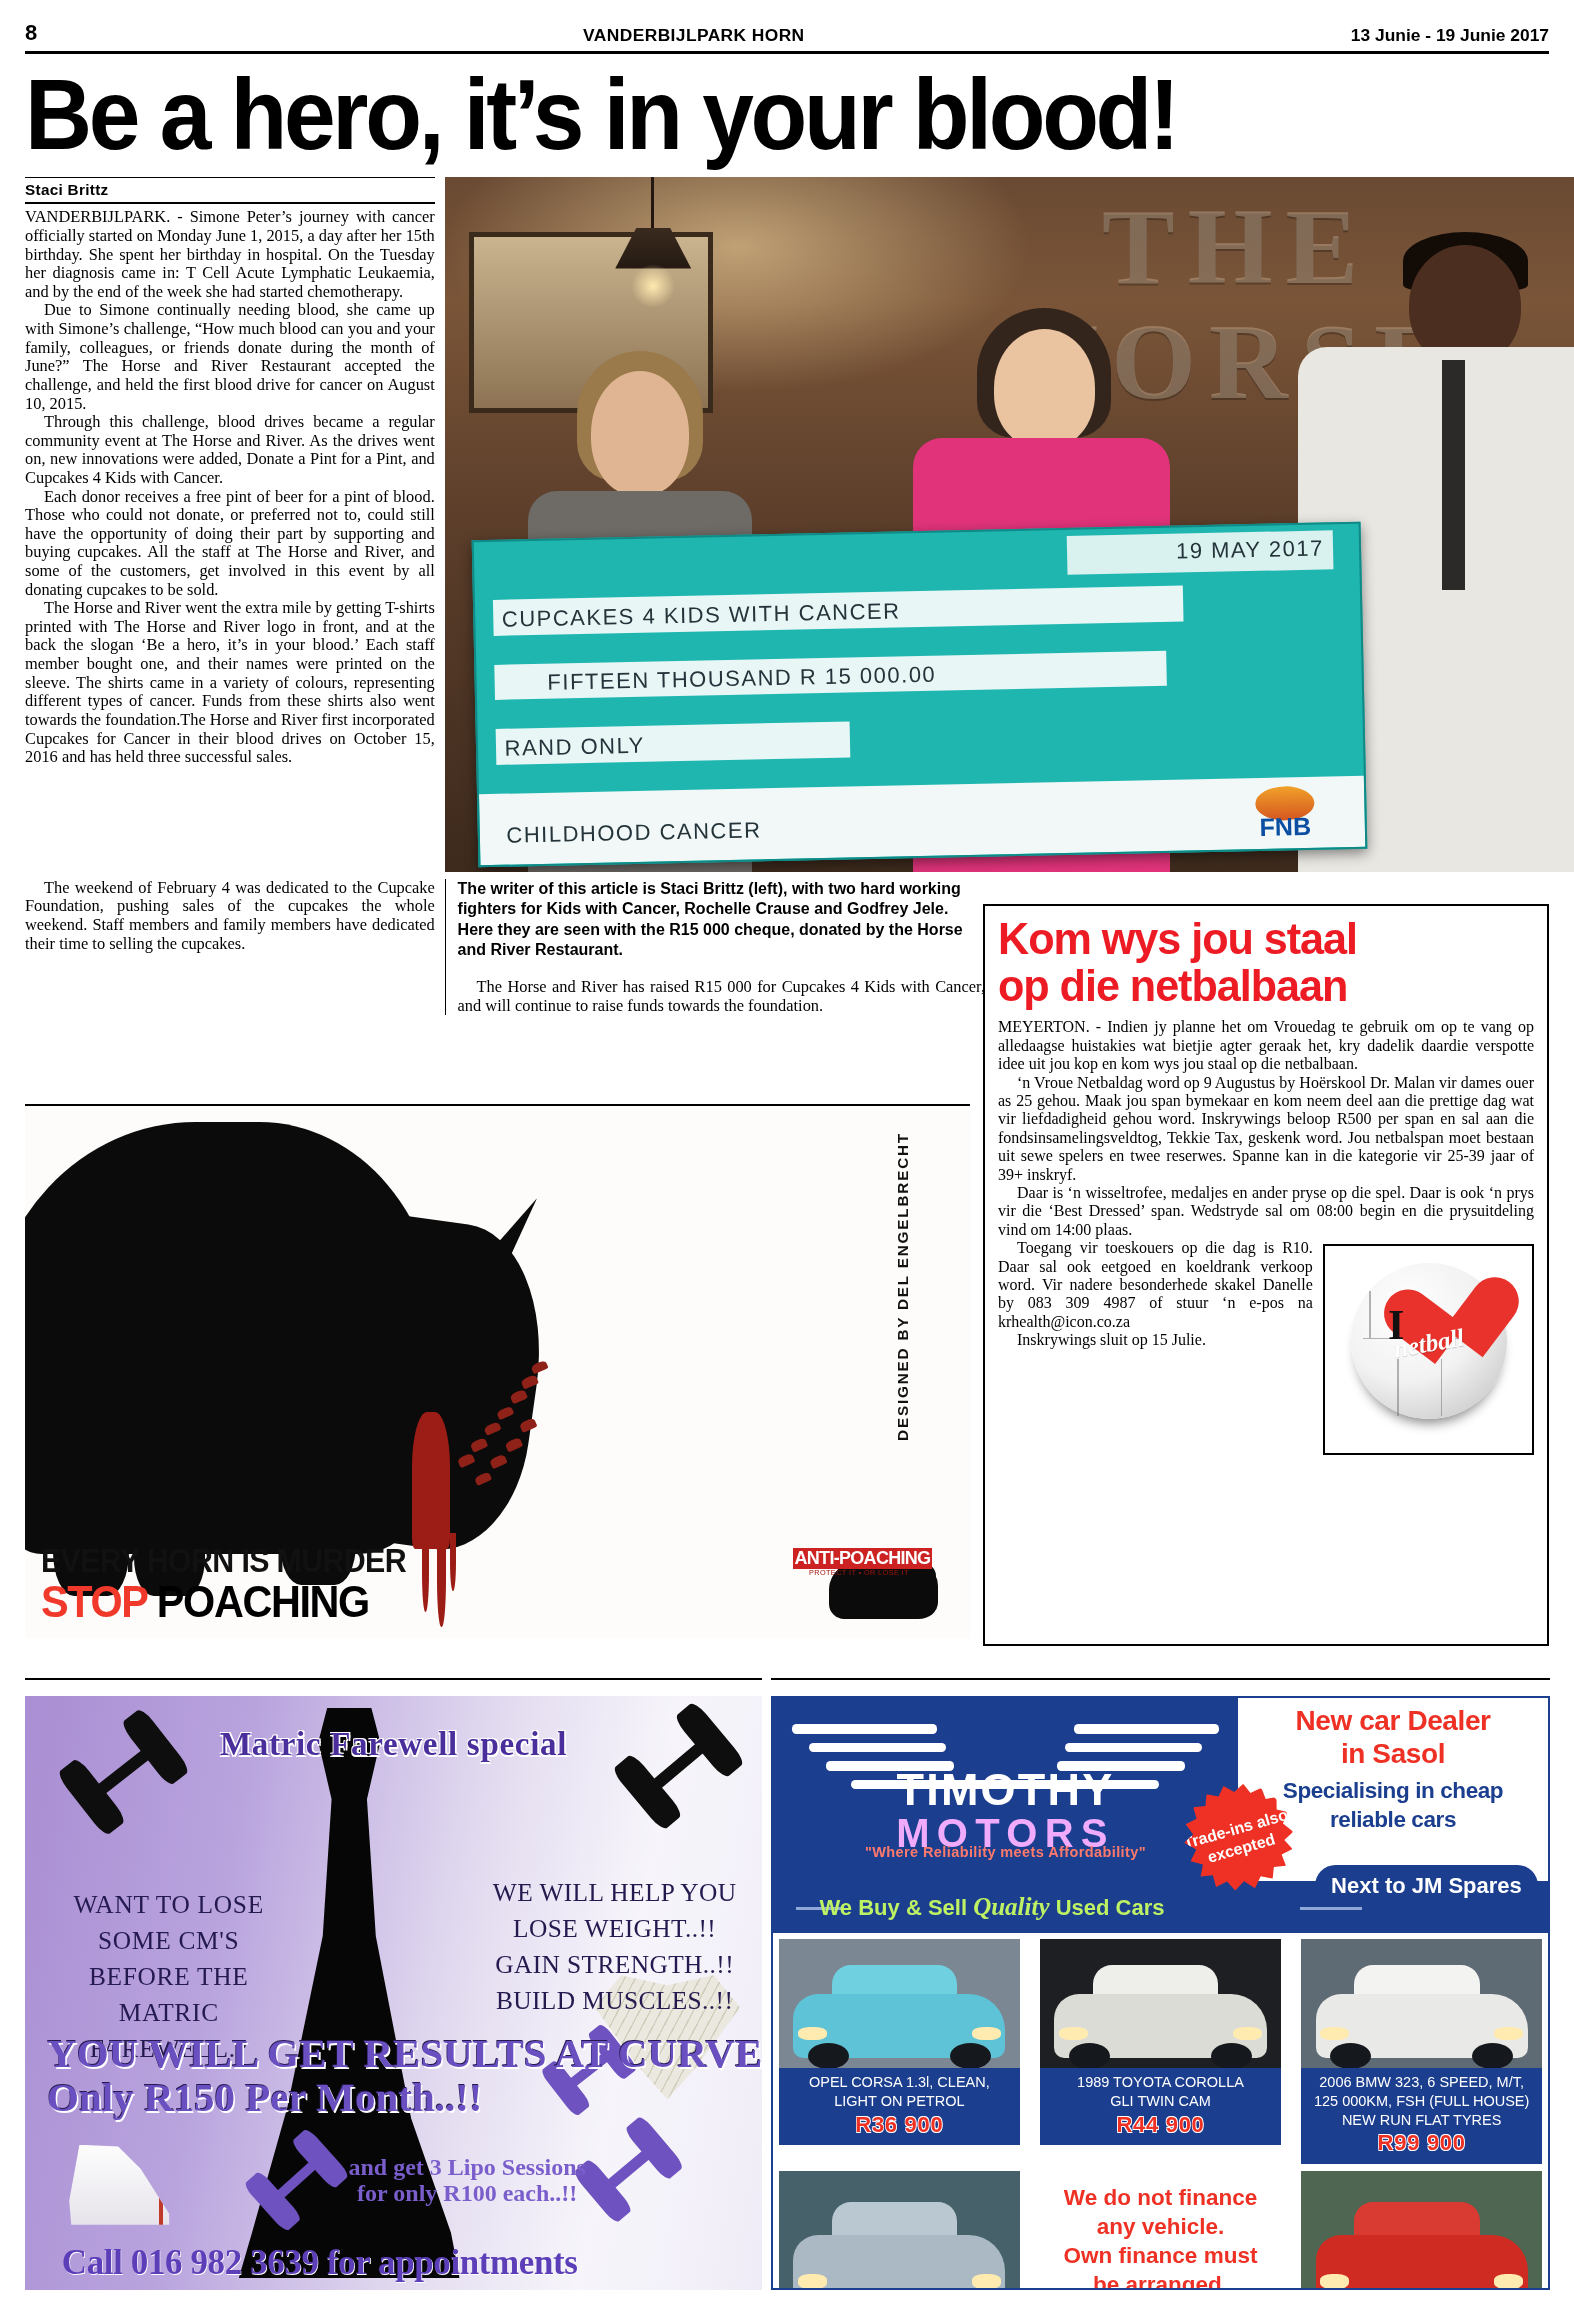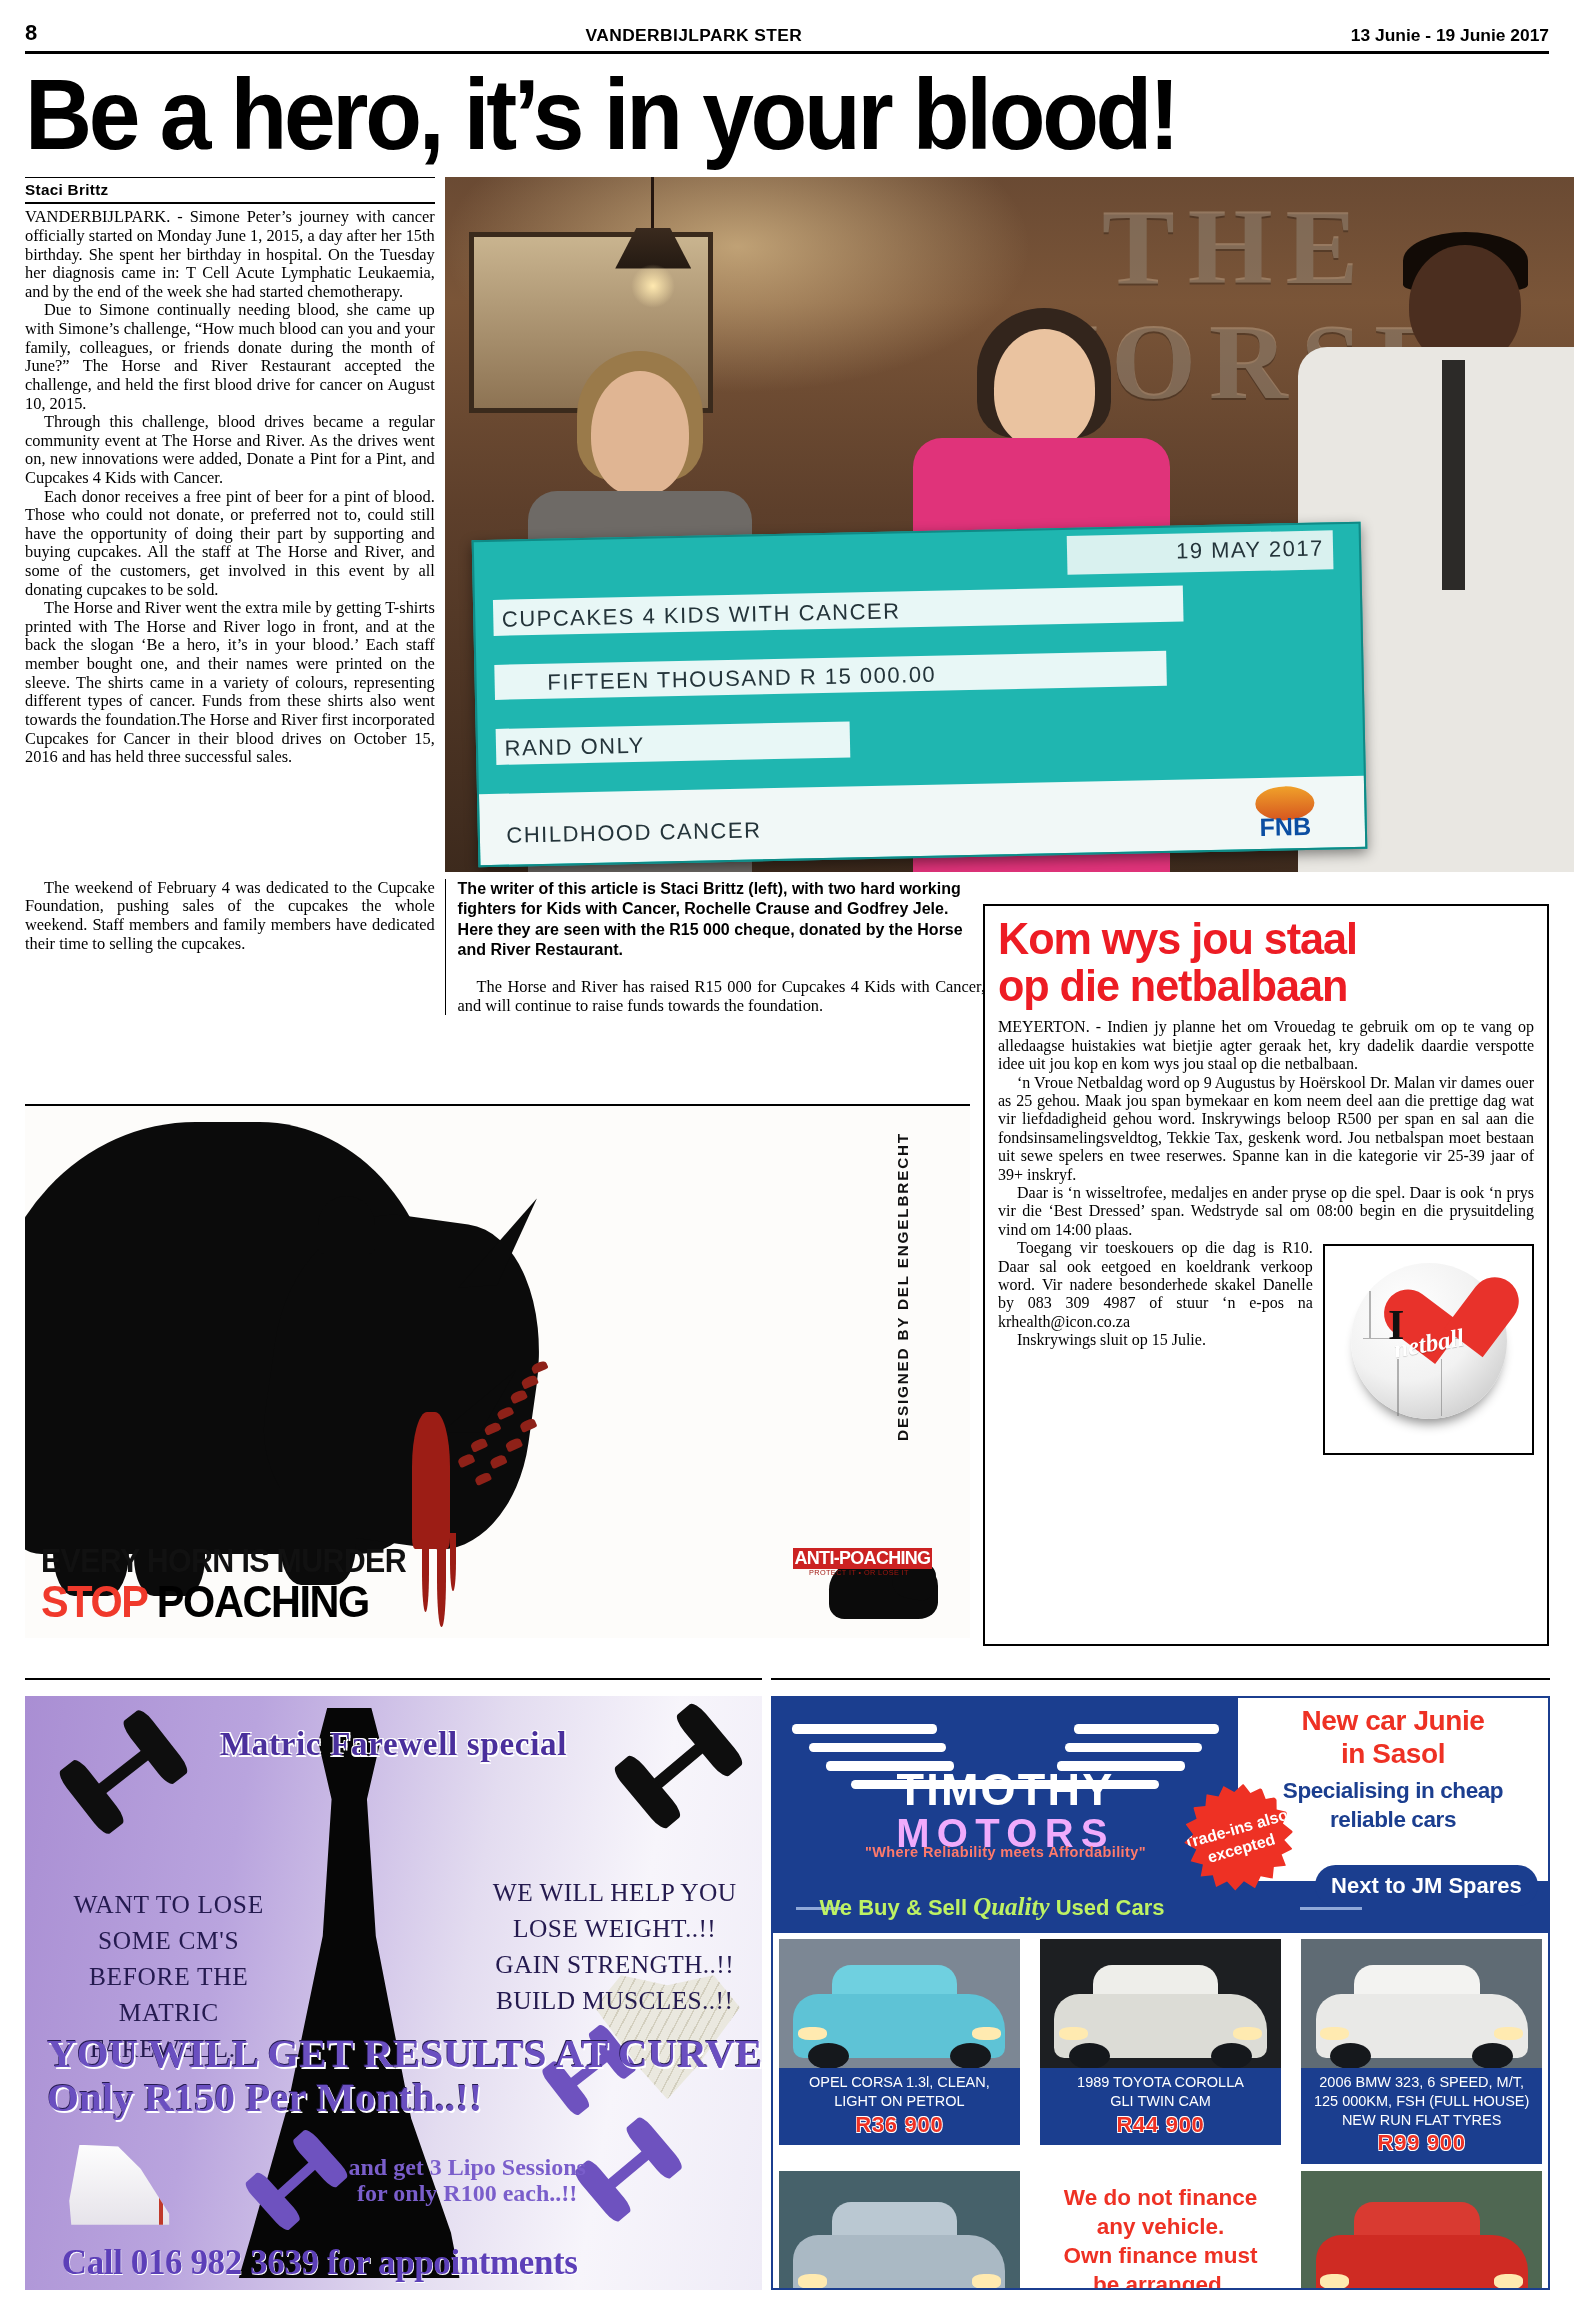--- a/index.html
+++ b/index.html
@@ -323,21 +323,21 @@
   .tm-fin { color:#EE3124; font-family:"Liberation Sans", sans-serif; font-weight:bold;
     font-size:22.5px; text-align:center; line-height:1.3; margin:11.6px 0 10.2px 0; }
 </style>
 </head>
 <body>
 
 <div class="page">
 
   <div class="masthead">
     <div class="mh-page">8</div>
-    <div class="mh-title">VANDERBIJLPARK STER</div>
+    <div class="mh-title">VANDERBIJLPARK HORN</div>
     <div class="mh-date">13 Junie - 19 Junie 2017</div>
   </div>
   <div class="mh-rule"></div>
 
   <div class="headline">Be a hero, it’s in your blood!</div>
 
   <div class="top-row">
 
     <div class="col-left">
       <div class="byline-wrap">
@@ -557,21 +557,21 @@
             <div class="w" style="right:8%;top:44%;width:30%;"></div>
             <div class="w" style="left:14%;top:62%;width:72%;"></div>
           </div>
           <div class="tm-logo-text">TIMOTHY</div>
           <div class="tm-motors">MOTORS</div>
           <div class="tm-tag">"Where Reliability meets Affordability"</div>
         </div>
         <div class="tm-head-right">
           <div class="tm-badge">Trade-ins also excepted</div>
           <div class="tm-new">
-            <div>New car Junie</div>
+            <div>New car Dealer</div>
             <div>in Sasol</div>
           </div>
           <div class="tm-spec">
             <div>Specialising in cheap</div>
             <div>reliable cars</div>
           </div>
           <div class="tm-next">Next to JM Spares</div>
         </div>
       </div>
 

